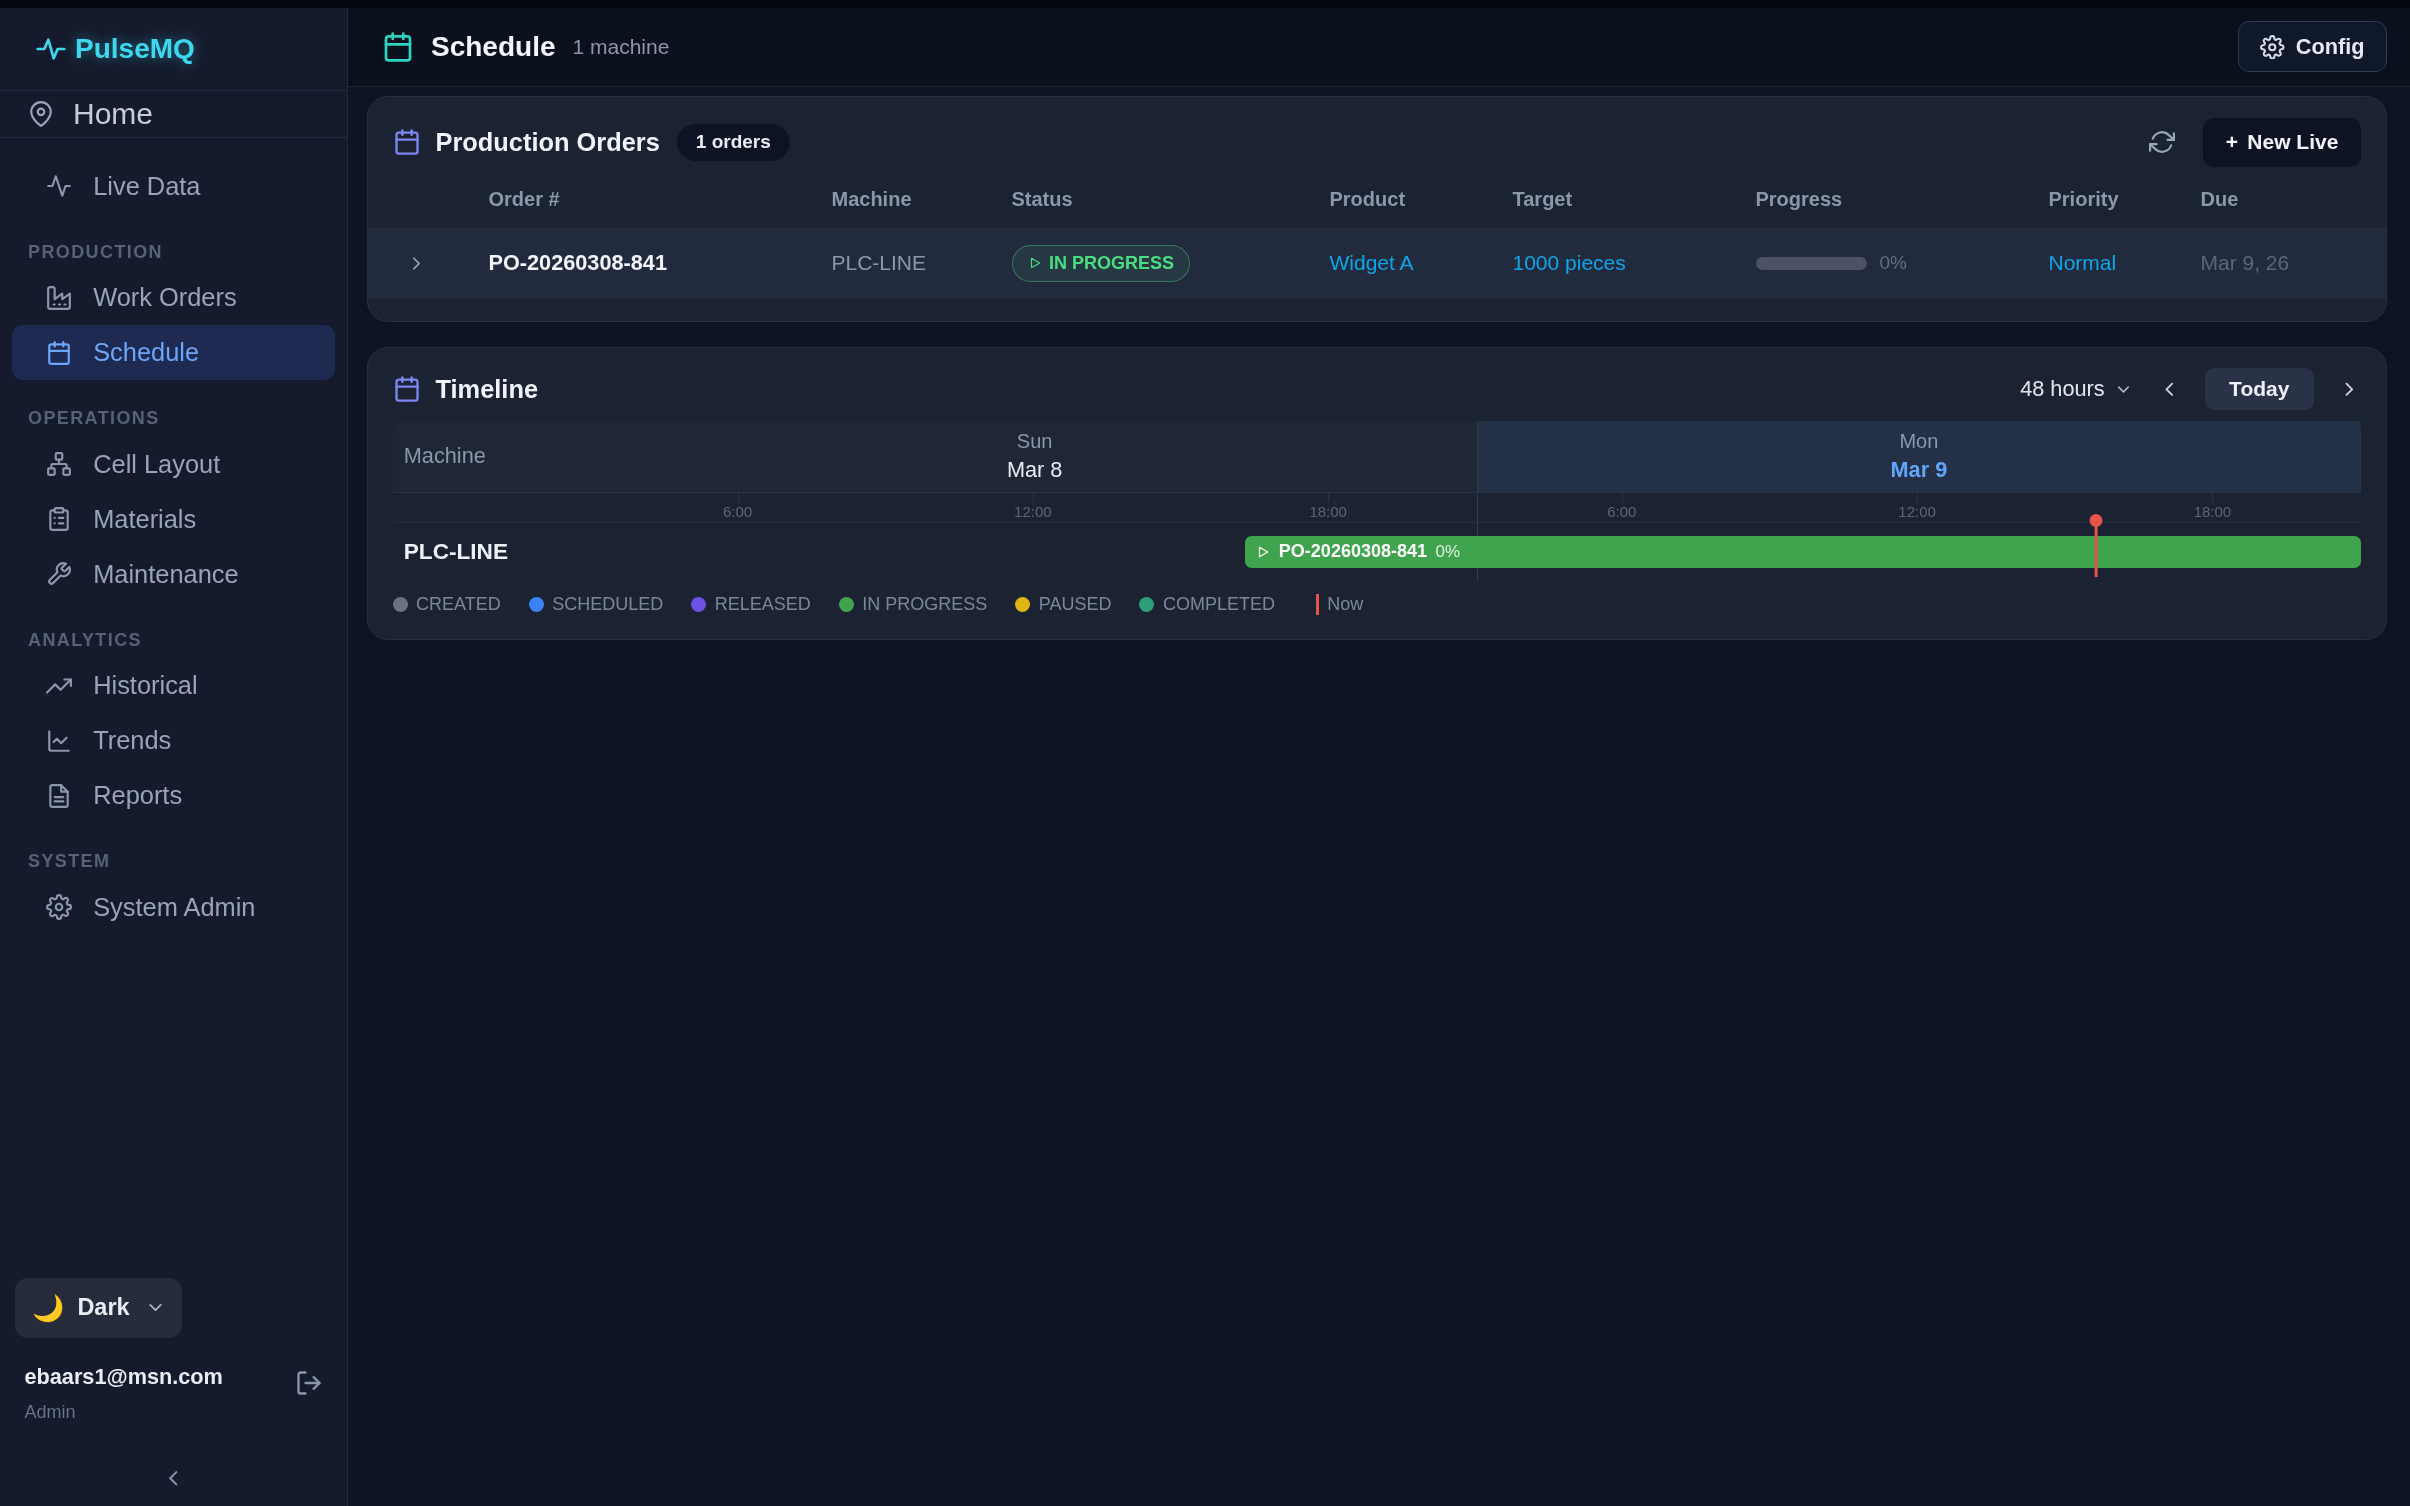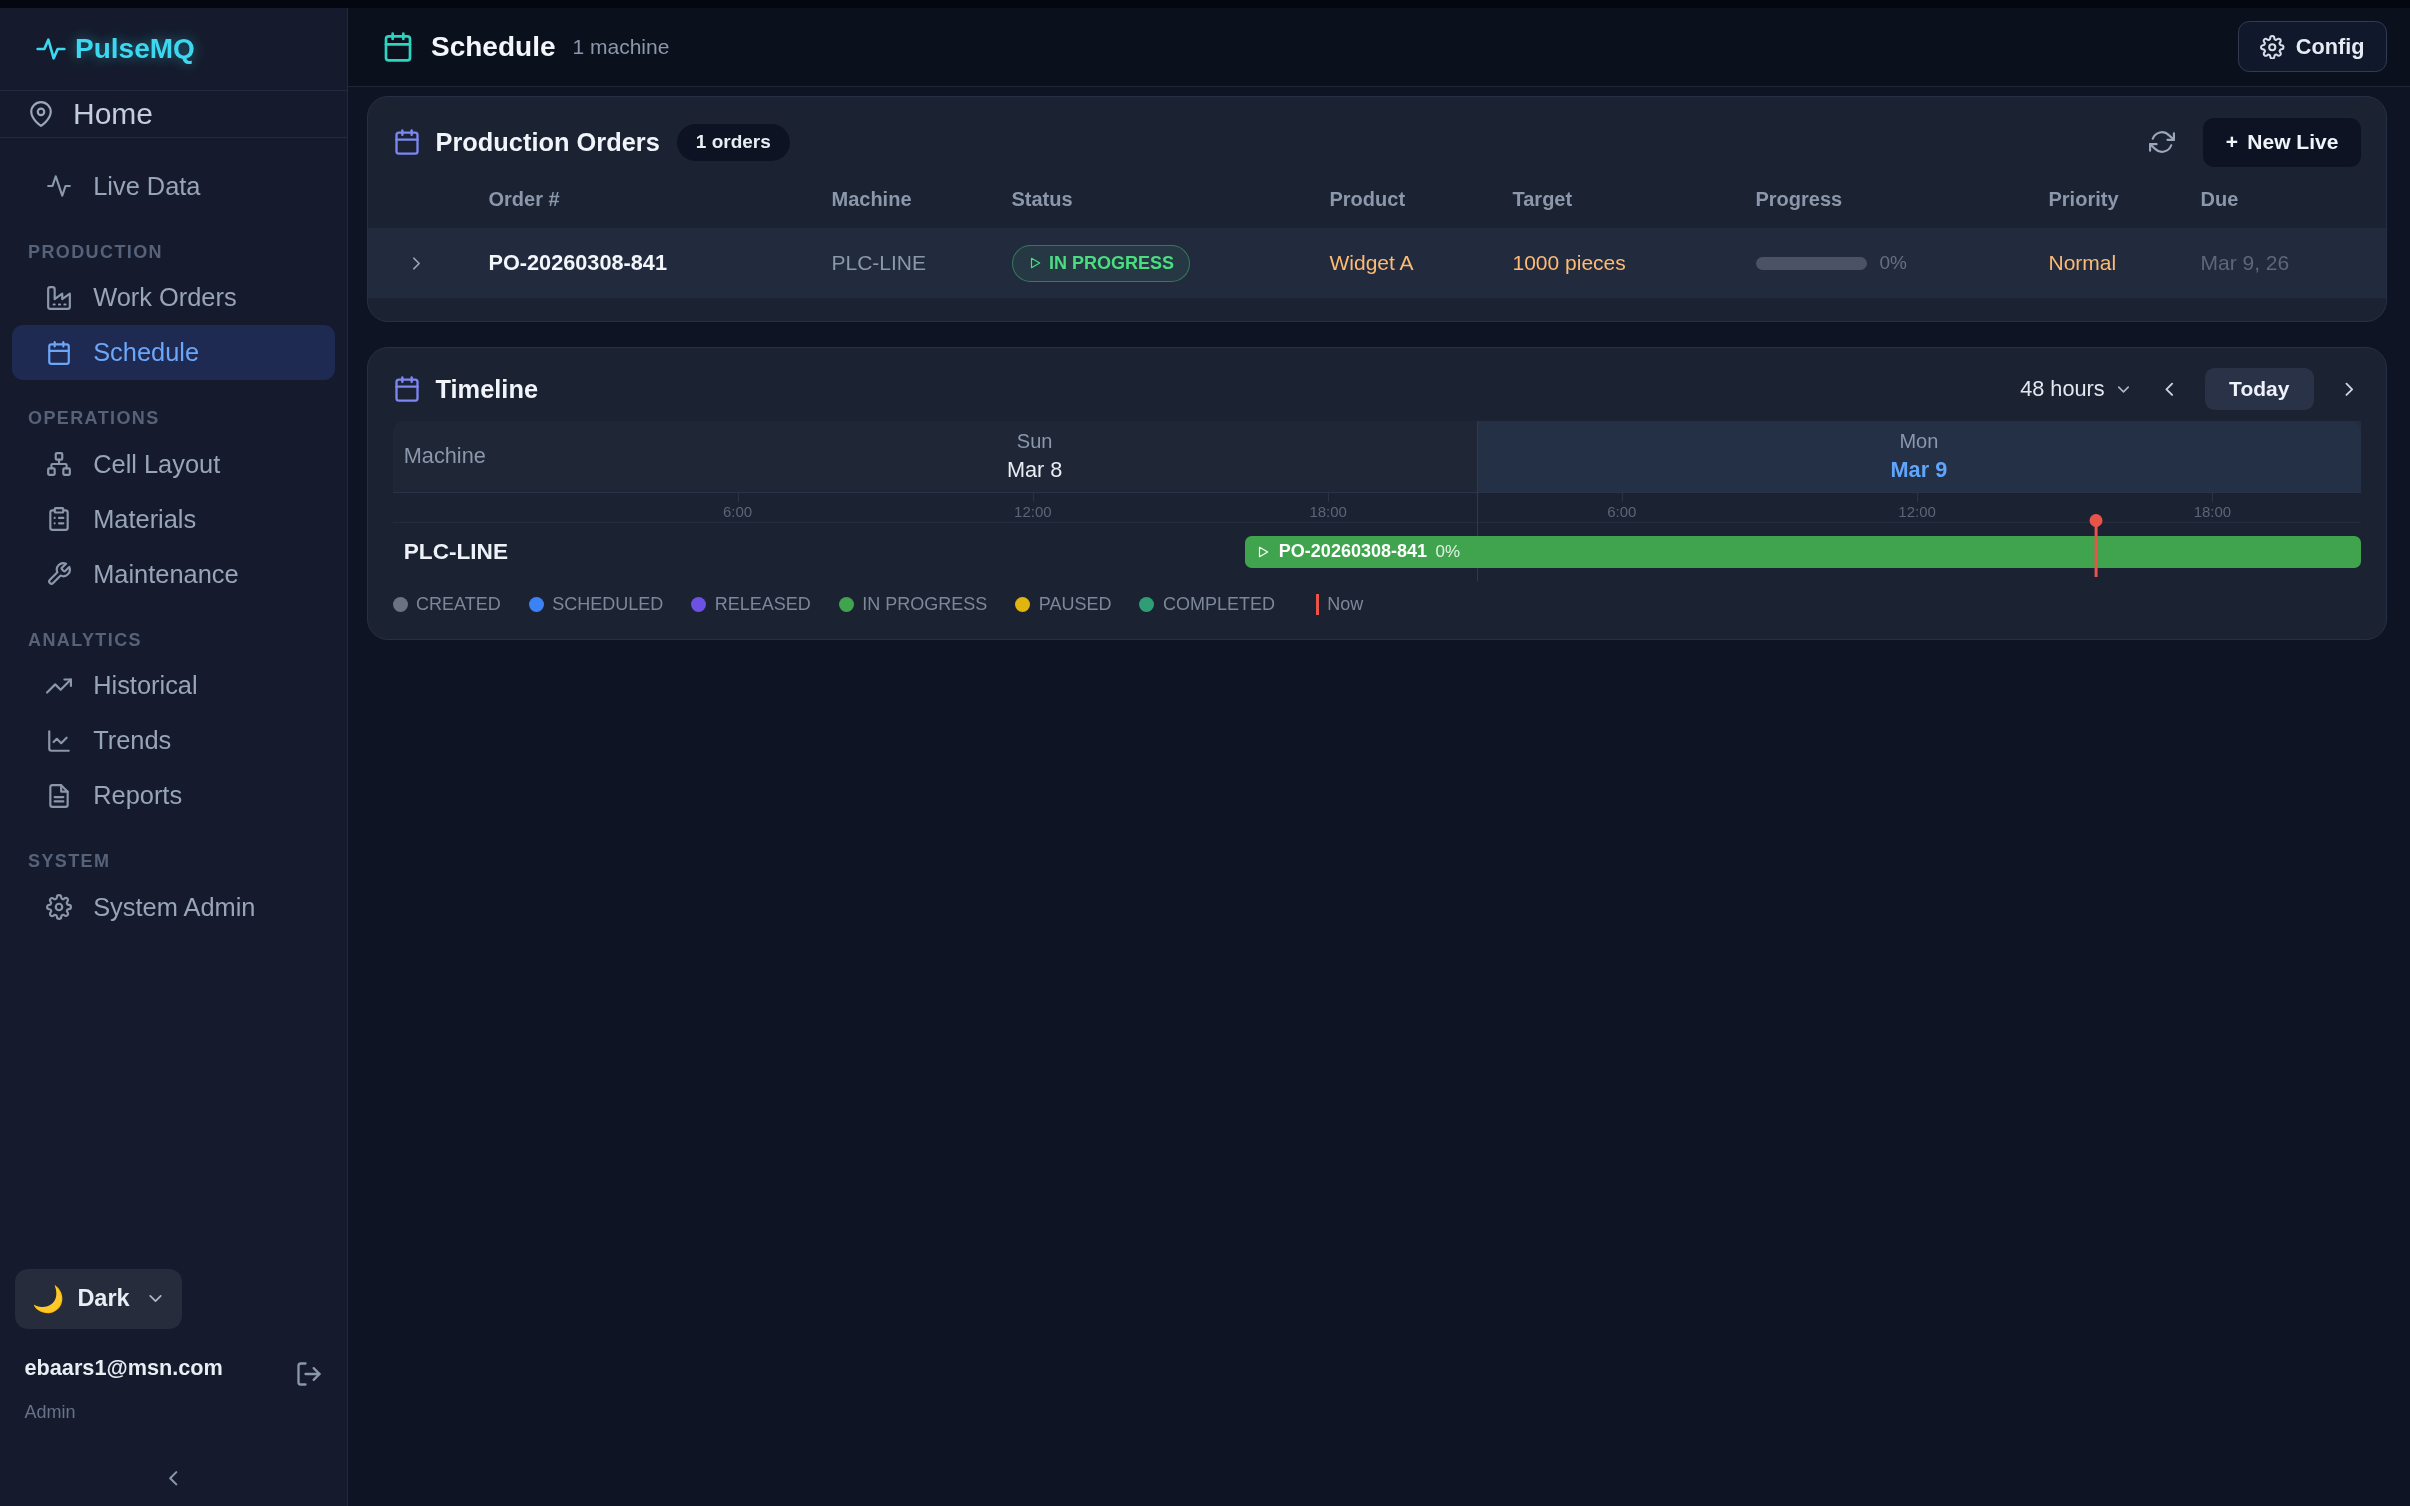--- a/index.html
+++ b/index.html
@@ -38,21 +38,21 @@
   .side-bottom { padding:0 0 17px 0; }
   .theme-box {
     margin:0 0 26px 15px; width:167px; height:60px; background:#262c3c; border-radius:13px;
     display:flex; align-items:center; gap:13px; padding:0 17px; cursor:pointer;
   }
   .theme-emoji { font-size:26px; line-height:1; }
   .theme-label { font-size:23.5px; font-weight:700; color:#e9edf4; }
   .theme-box .ic { color:#aeb7c6; margin-left:1.9px; }
   .user-row { display:flex; align-items:flex-start; padding:0 24.5px; justify-content:space-between; }
   .user-email { font-size:21.7px; font-weight:700; color:#e9edf4; }
-  .user-role { font-size:18px; color:#67738a; margin-top:21px; }
+  .user-role { font-size:18px; color:#67738a; margin-top:12px; }
   .logout-btn { color:#8b97ab; margin-top:5.6px; cursor:pointer; }
   .collapse-row { display:flex; justify-content:center; margin-top:43px; color:#8b97ab; cursor:pointer; }
 
   
   .main { flex:1 1 auto; display:flex; flex-direction:column; height:1507px; background:#0e1424; }
   .topbar {
     height:87px; background:#0b101d; border-bottom:0.9px solid #1d2537;
     display:flex; align-items:center; padding:7.5px 24.5px 0 34px;
   }
   .topbar .title-ic { color:#2dd4bf; margin-right:17px; }
@@ -82,21 +82,21 @@
   .tbl-head { height:43px; color:#8b97ab; font-size:20px; font-weight:700; }
   .t-row { margin:7.5px -24.5px 0; padding:0 24.5px; height:70px; background:#222b3e; cursor:pointer; }
   .expander { color:#9aa6ba; margin-left:13px; cursor:pointer; }
   .cell-order { font-size:21.7px; font-weight:700; color:#f3f6fb; }
   .cell-machine { font-size:21px; color:#8b97ab; }
   .status-badge {
     display:inline-flex; align-items:center; gap:7.5px; border:0.9px solid rgba(74,222,128,.4);
     background:rgba(74,222,128,.08); color:#4ade80; border-radius:941px; padding:6.6px 15px;
     font-size:18px; font-weight:700;
   }
-  .cell-plain { font-size:21px; color:#fdba74; }
+  .cell-plain { font-size:21px; color:#0ea5e9; }
   .cell-progress { display:flex; align-items:center; gap:13px; }
   .pbar { width:111px; height:13px; border-radius:6.6px; background:#4a5264; }
   .ppct { font-size:19px; color:#667083; }
   .cell-due { font-size:21px; color:#5c6779; }
 
   
   .tl-card { margin-top:24.5px; padding:21px 24.5px; }
   .tl-head { display:flex; align-items:center; height:41px; margin-bottom:11.3px; }
   .tl-controls { margin-left:auto; display:flex; align-items:center; gap:24.5px; }
   .range-btn { display:flex; align-items:center; gap:9.4px; font-size:21.7px; color:#e2e8f0; cursor:pointer; }

